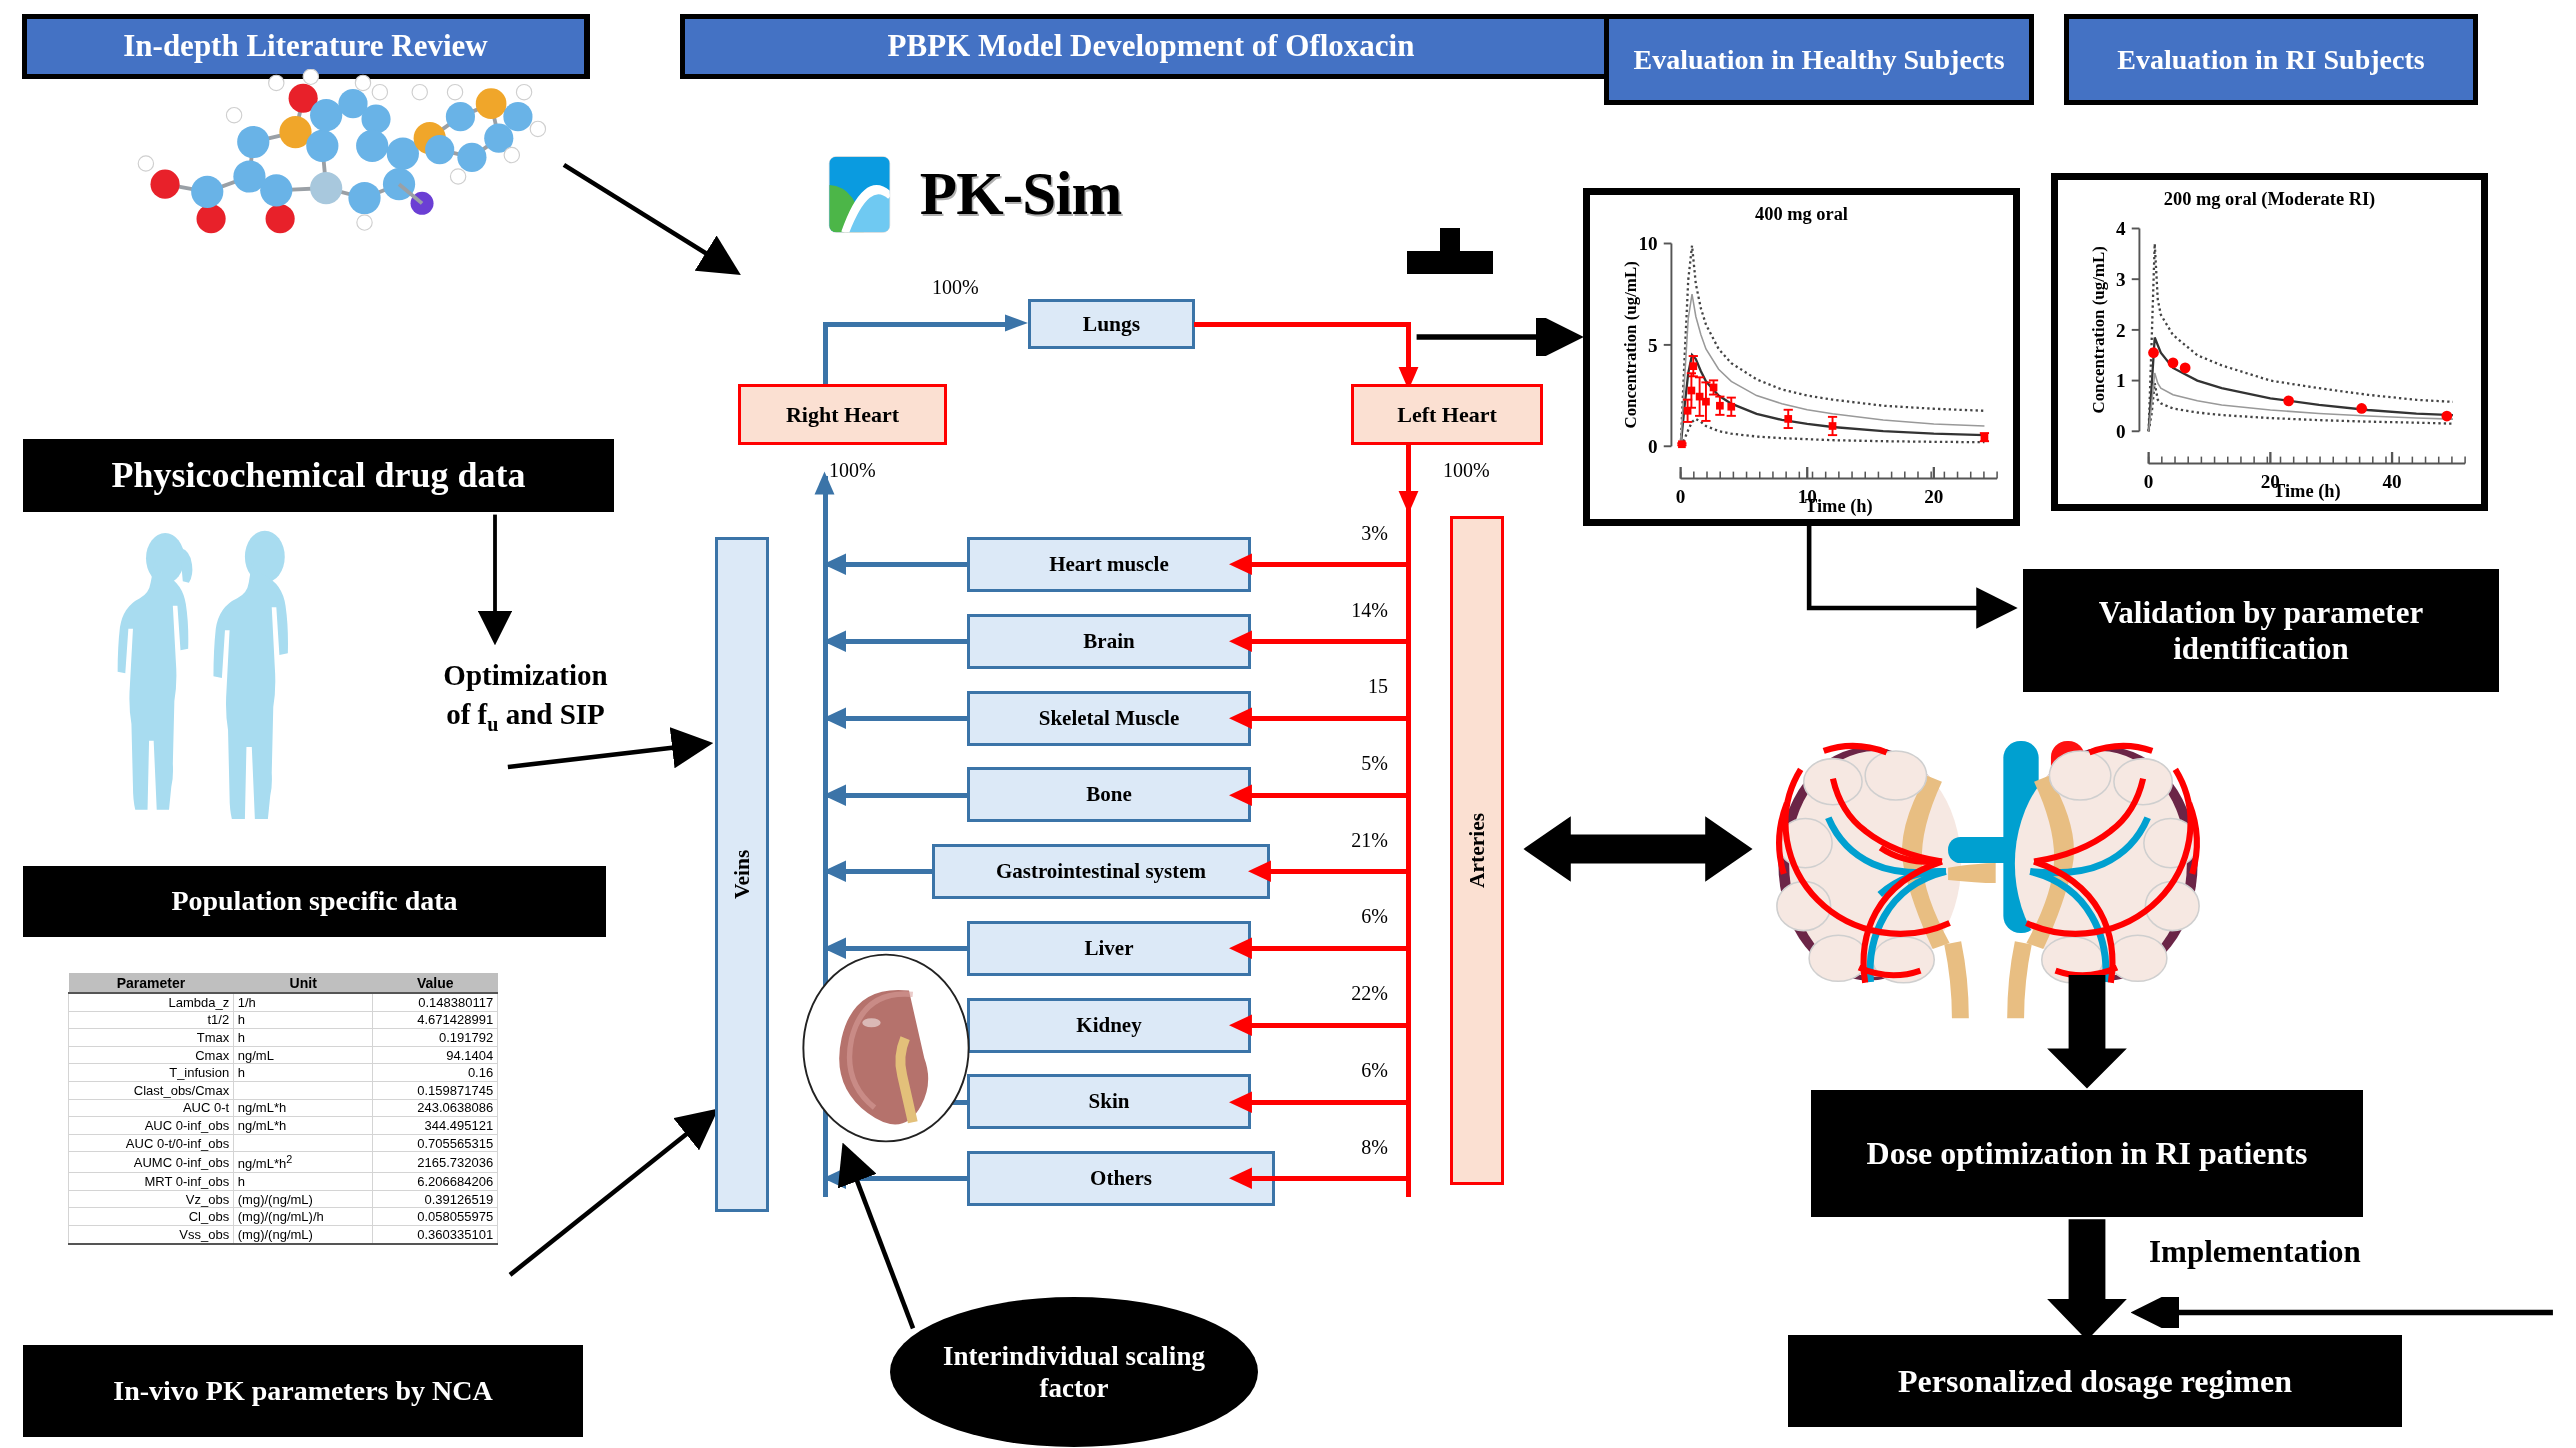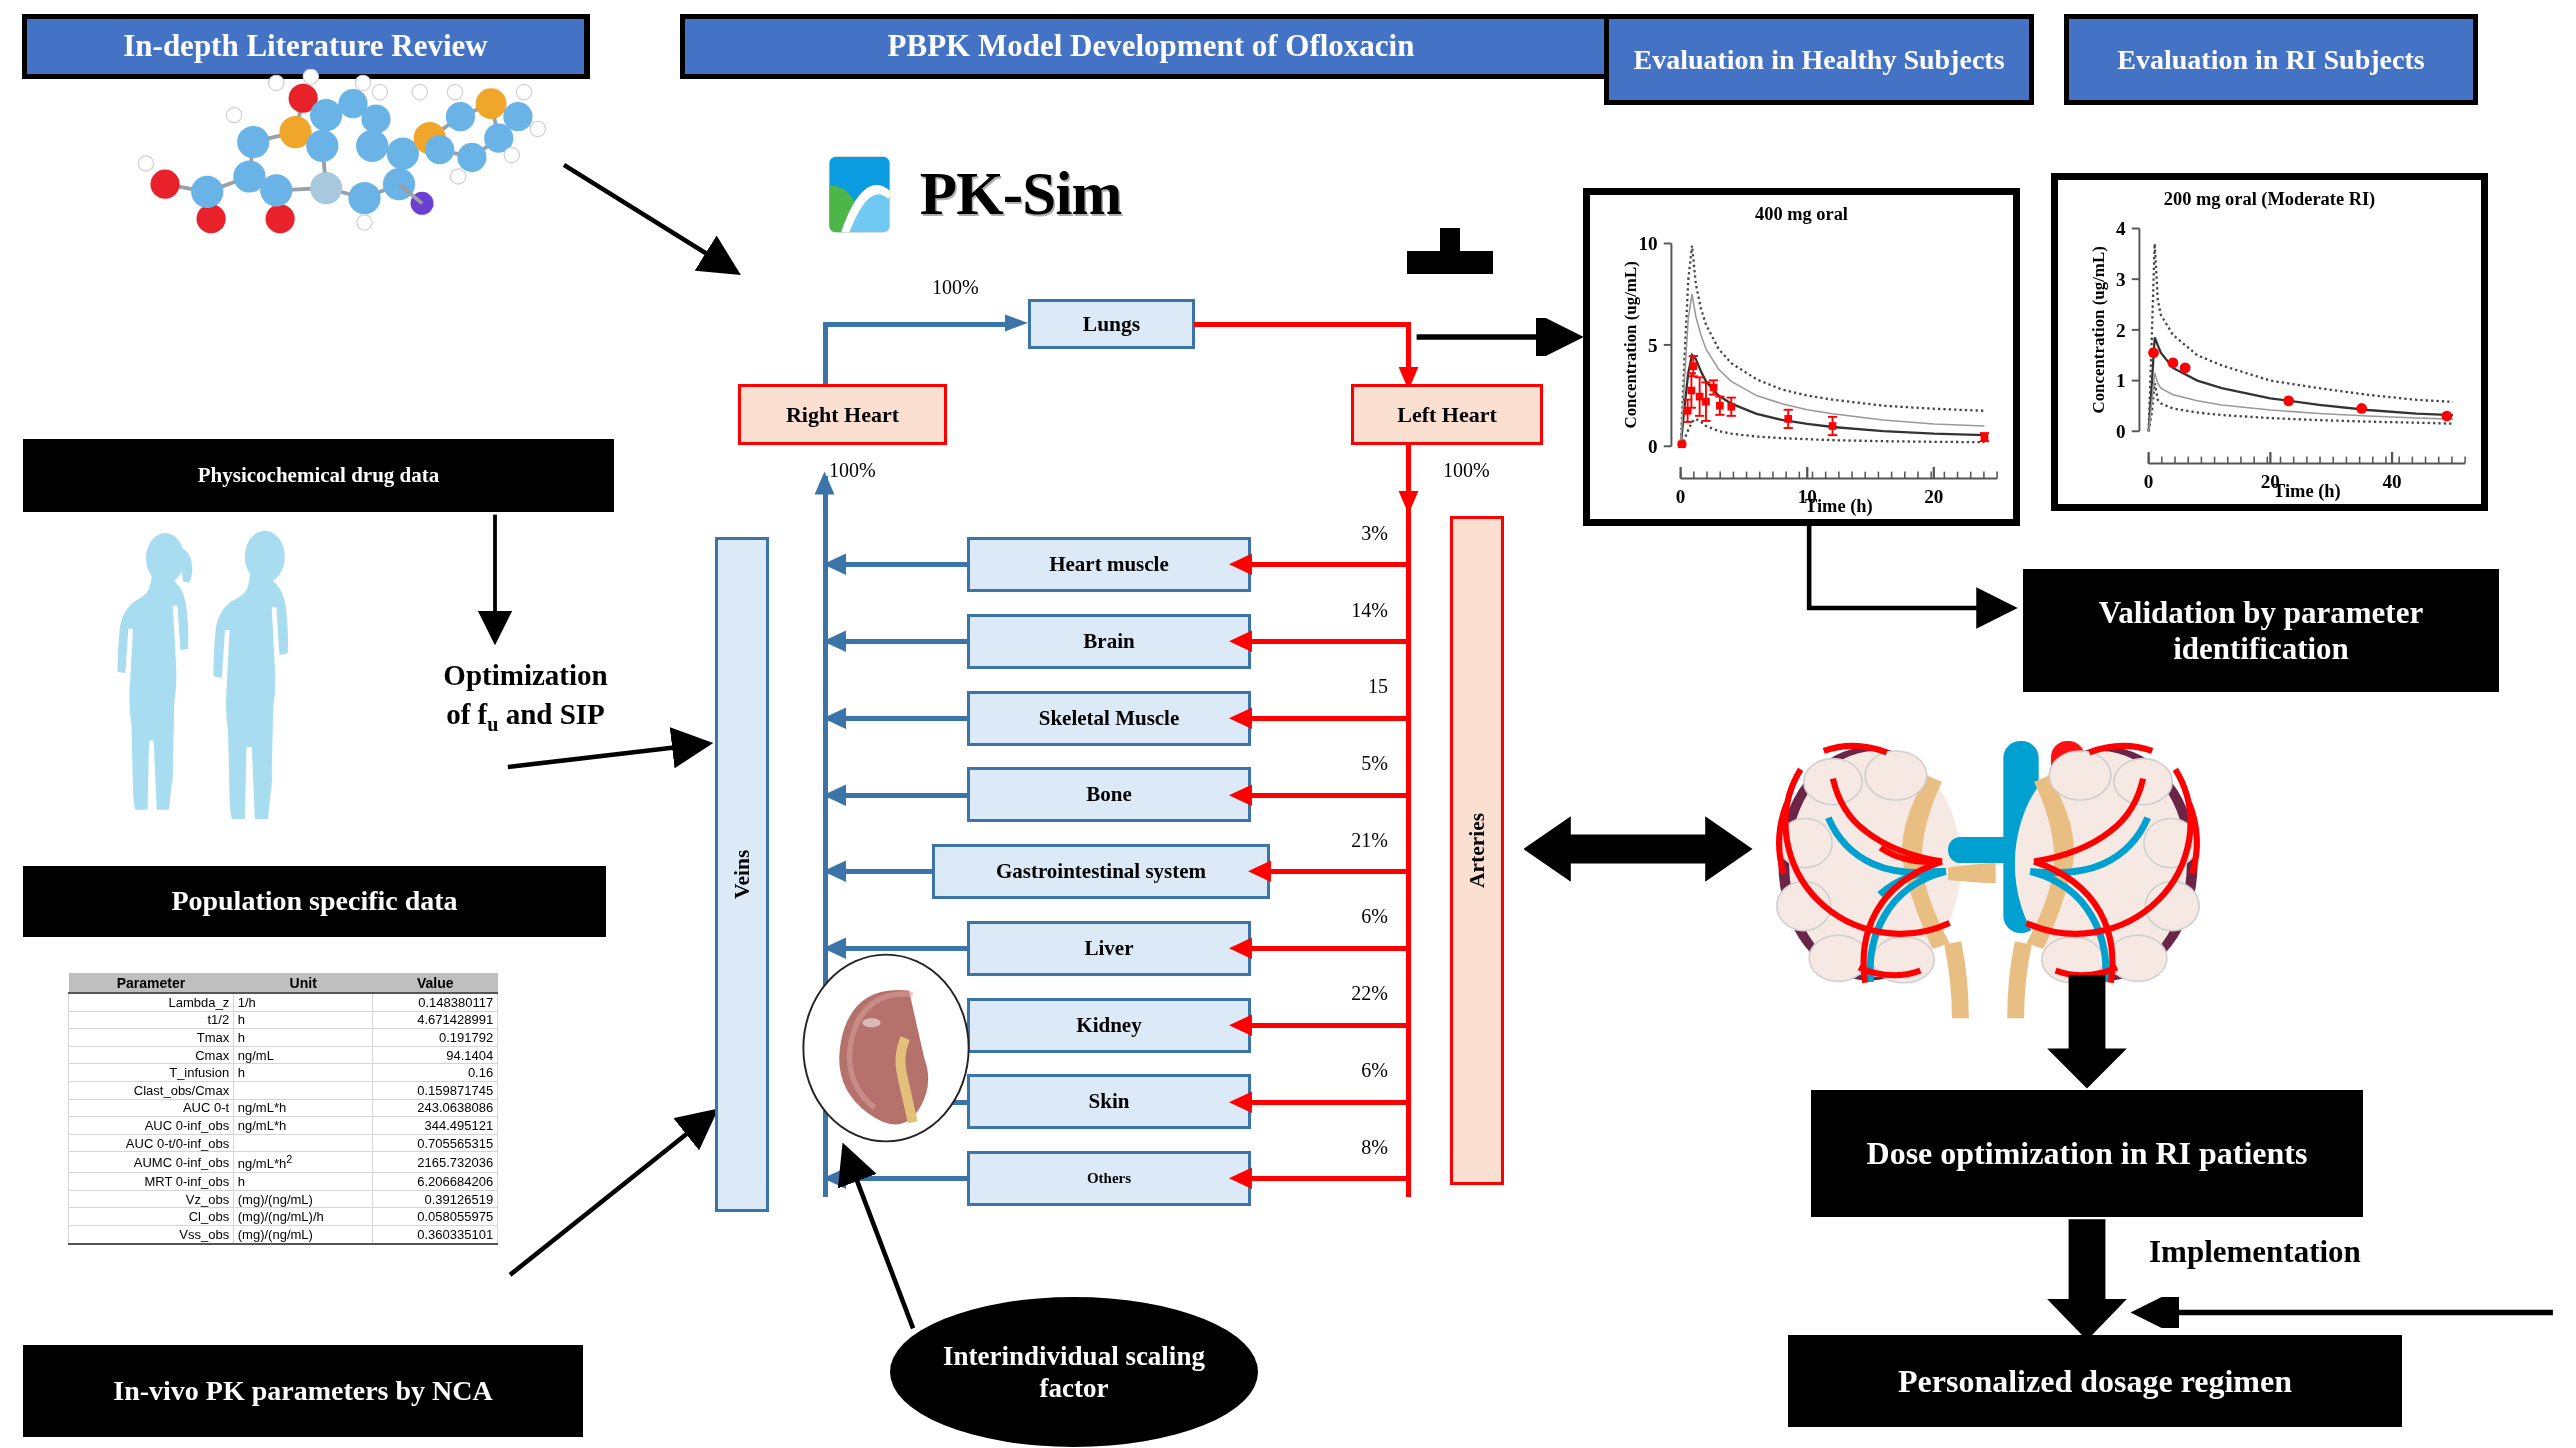--- a/index.html
+++ b/index.html
@@ -154,21 +154,21 @@
       <defs>
         <marker id="ab" markerWidth="9" markerHeight="9" refX="7" refY="4.5" orient="auto">
           <path d="M0,0 L9,4.5 L0,9 z" fill="#000"></path>
         </marker>
       </defs>
   <line x1="5" y1="5" x2="225" y2="142" stroke="#000" stroke-width="6" marker-end="url(#ab)"></line>
     </svg>
 </div>
 
 <div class="abs blackbox" style="left:23px;top:439px;width:591px;height:73px;">
-  <span style="font-size:21px;">Physicochemical drug data</span>
+  <span style="font-size:36px;">Physicochemical drug data</span>
 </div>
 
 <div class="abs" style="left:100px;top:529px;width:253px;height:307px;">
   <svg viewBox="0 0 330 400" width="253" height="307" fill="#A8DCF0">
     <g>
       <ellipse cx="85" cy="38" rx="25" ry="33"></ellipse>
       <path d="M66 70 q-2 14 -14 20 -22 11 -26 38 -3 26 -3 58 l10 2 4 -58 6 0 -4 74 q-2 26 2 50 l2 82 q0 18 3 30 l16 0 2 -90 6 0 4 90 16 0 3 -30 q3 -12 2 -30 l2 -82 q4 -24 2 -50 l-4 -74 6 0 4 58 10 -2 q1 -32 -3 -58 -4 -27 -26 -38 -12 -6 -14 -20 z"></path>
       <path d="M104 24 q14 4 16 22 2 14 -4 24 l-8 -2 z"></path>
       <ellipse cx="215" cy="36" rx="26" ry="34"></ellipse>
       <path d="M194 70 q-2 14 -15 20 -24 11 -28 40 -3 28 -3 62 l11 2 4 -62 6 0 -4 78 q-2 28 2 52 l2 86 q0 18 3 30 l17 0 2 -94 7 0 4 94 17 0 3 -30 q3 -12 2 -30 l2 -86 q4 -24 2 -52 l-4 -78 6 0 4 62 11 -2 q1 -34 -3 -62 -4 -29 -28 -40 -13 -6 -15 -20 z"></path>
@@ -480,21 +480,21 @@
     </div>
     <div class="abs hline" style="left: 823px; top: 1100px; width: 144px;"></div>
     <div class="abs" style="left: 820px; top: 1090px; width: 26px; height: 24.6px;"><svg width="26" height="24.6" viewBox="0 0 34 32">
         <path d="M34,2 L4,16 L34,30 z" fill="#3B74A8"></path>
       </svg></div>
     <div class="abs rhline" style="left: 1251px; top: 1100px; width: 155px;"></div>
     <div class="abs" style="left: 1229px; top: 1090px; width: 26px; height: 24.6px;"><svg width="26" height="24.6" viewBox="0 0 34 32">
         <path d="M0,16 L30,2 L30,30 z" fill="#FF0000"></path>
       </svg></div>
     <div class="abs pct" style="left: 1314px; top: 1059px; width: 74px; text-align: right;">6%</div>
-    <div class="abs organ" style="left: 967px; top: 1151px; width: 284px; height: 55px; font-size: 15px;">
+    <div class="abs organ" style="left: 967px; top: 1151px; width: 308px; height: 55px; font-size: 21px;">
       <span>Others</span>
     </div>
     <div class="abs hline" style="left: 823px; top: 1176px; width: 144px;"></div>
     <div class="abs" style="left: 820px; top: 1166px; width: 26px; height: 24.6px;"><svg width="26" height="24.6" viewBox="0 0 34 32">
         <path d="M34,2 L4,16 L34,30 z" fill="#3B74A8"></path>
       </svg></div>
     <div class="abs rhline" style="left: 1251px; top: 1176px; width: 155px;"></div>
     <div class="abs" style="left: 1229px; top: 1166px; width: 26px; height: 24.6px;"><svg width="26" height="24.6" viewBox="0 0 34 32">
         <path d="M0,16 L30,2 L30,30 z" fill="#FF0000"></path>
       </svg></div>

